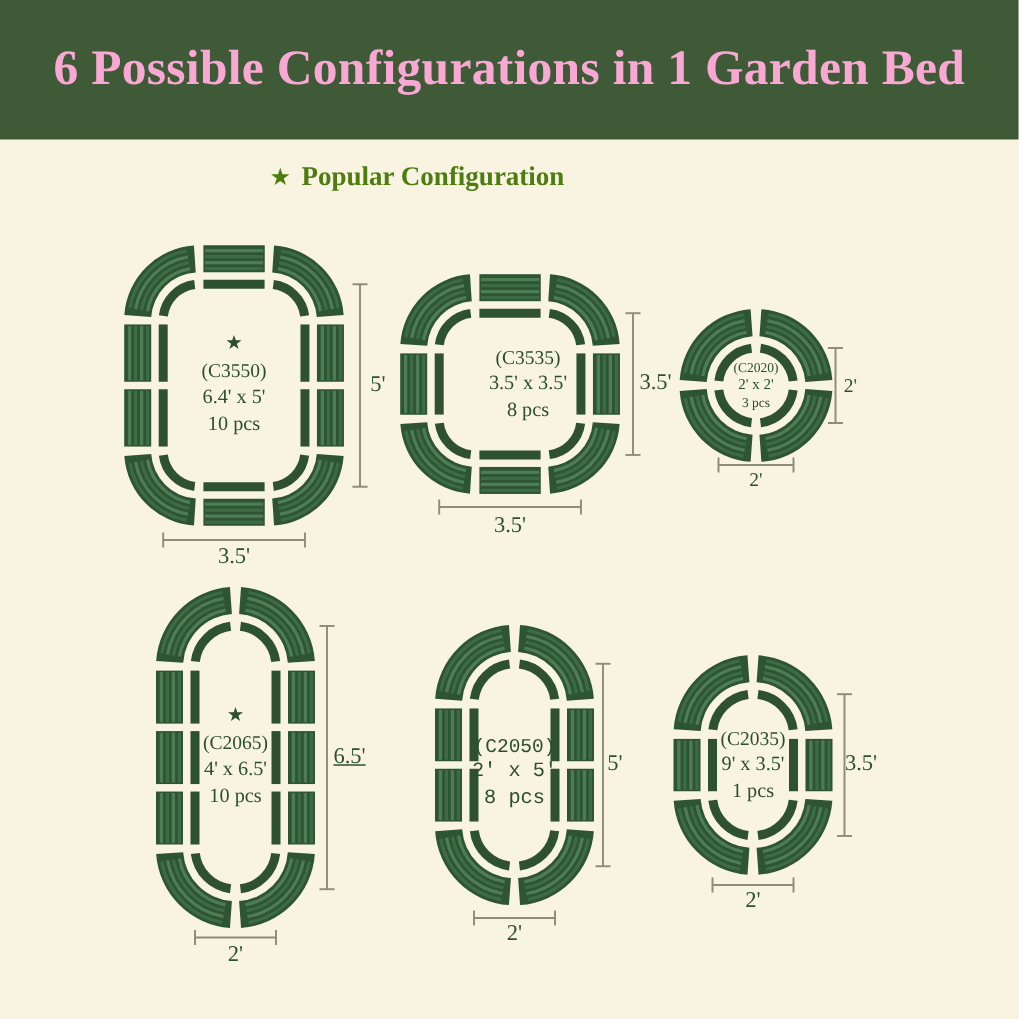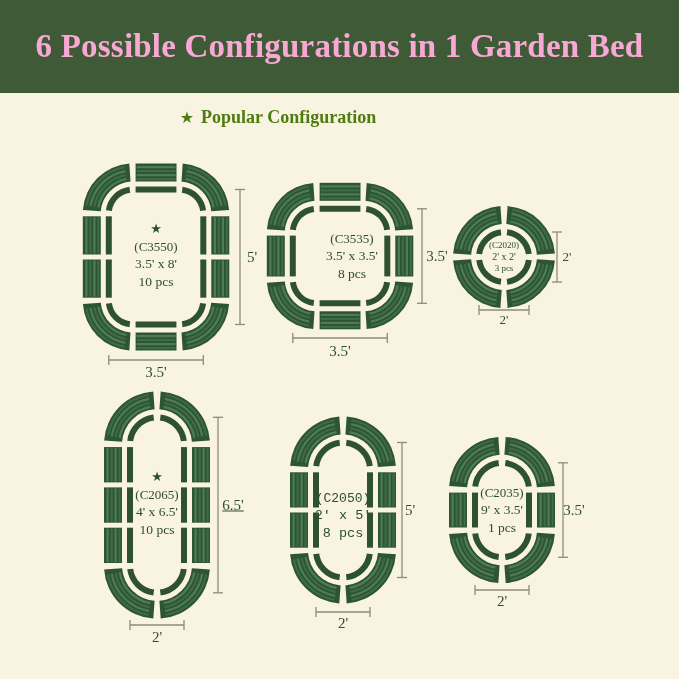--- a/index.html
+++ b/index.html
@@ -374,21 +374,21 @@
       <line x1="558" y1="462.8" x2="568" y2="462.8" class="dim"></line>
       <line x1="558" y1="557.3" x2="568" y2="557.3" class="dim"></line>
       <line x1="475" y1="590" x2="529" y2="590" class="dim"></line>
       <line x1="475" y1="585" x2="475" y2="595" class="dim"></line>
       <line x1="529" y1="585" x2="529" y2="595" class="dim"></line>
     </svg>
 
   <div class="cfg-label" style="left:156px;top:257px;">
     <div class="cfg-star">★</div>
     <div class="cfg-model">(C3550)</div>
-    <div class="cfg-size">3.5' x 8'</div>
+    <div class="cfg-size">6.4' x 5'</div>
     <div class="cfg-pcs">10 pcs</div>
   </div>
   <span class="dim-label" style="left:252px;top:257px;">5'</span>
   <span class="dim-label" style="left:156px;top:372px;">3.5'</span>
 
   <div class="cfg-label" style="left:340px;top:256px;margin-left:12px;">
 
     <div class="cfg-model">(C3535)</div>
     <div class="cfg-size">3.5' x 3.5'</div>
     <div class="cfg-pcs">8 pcs</div>

